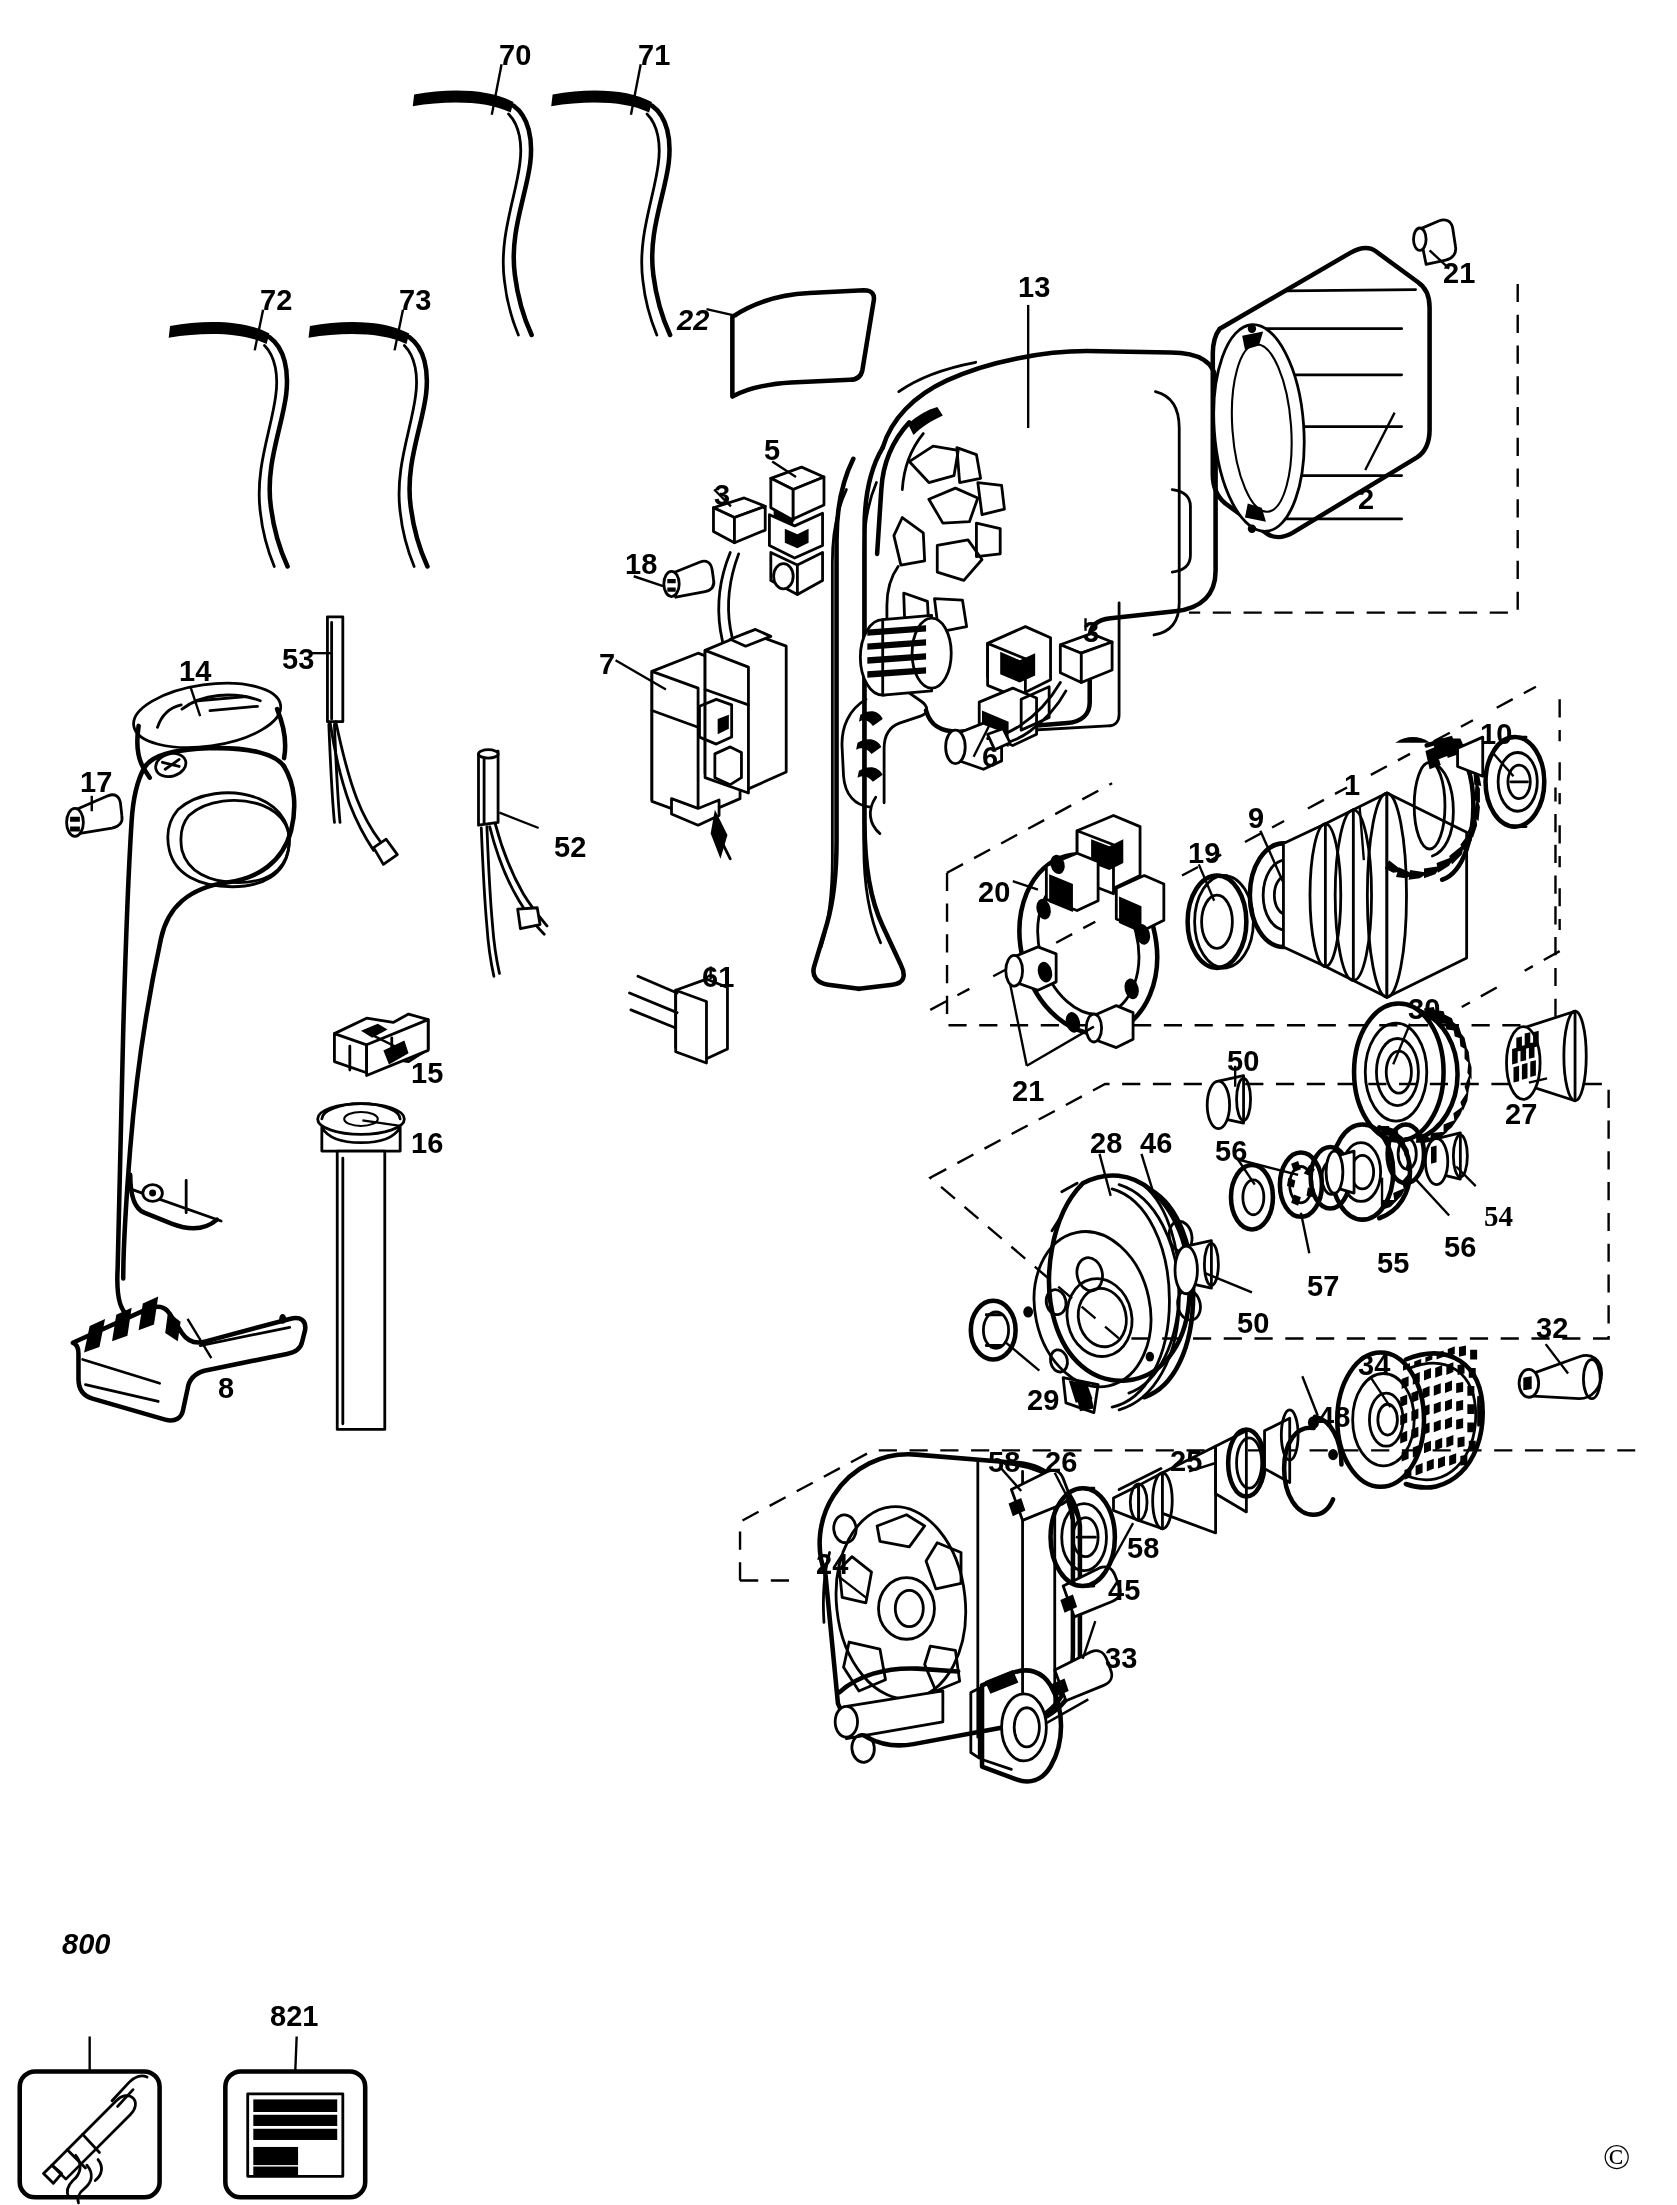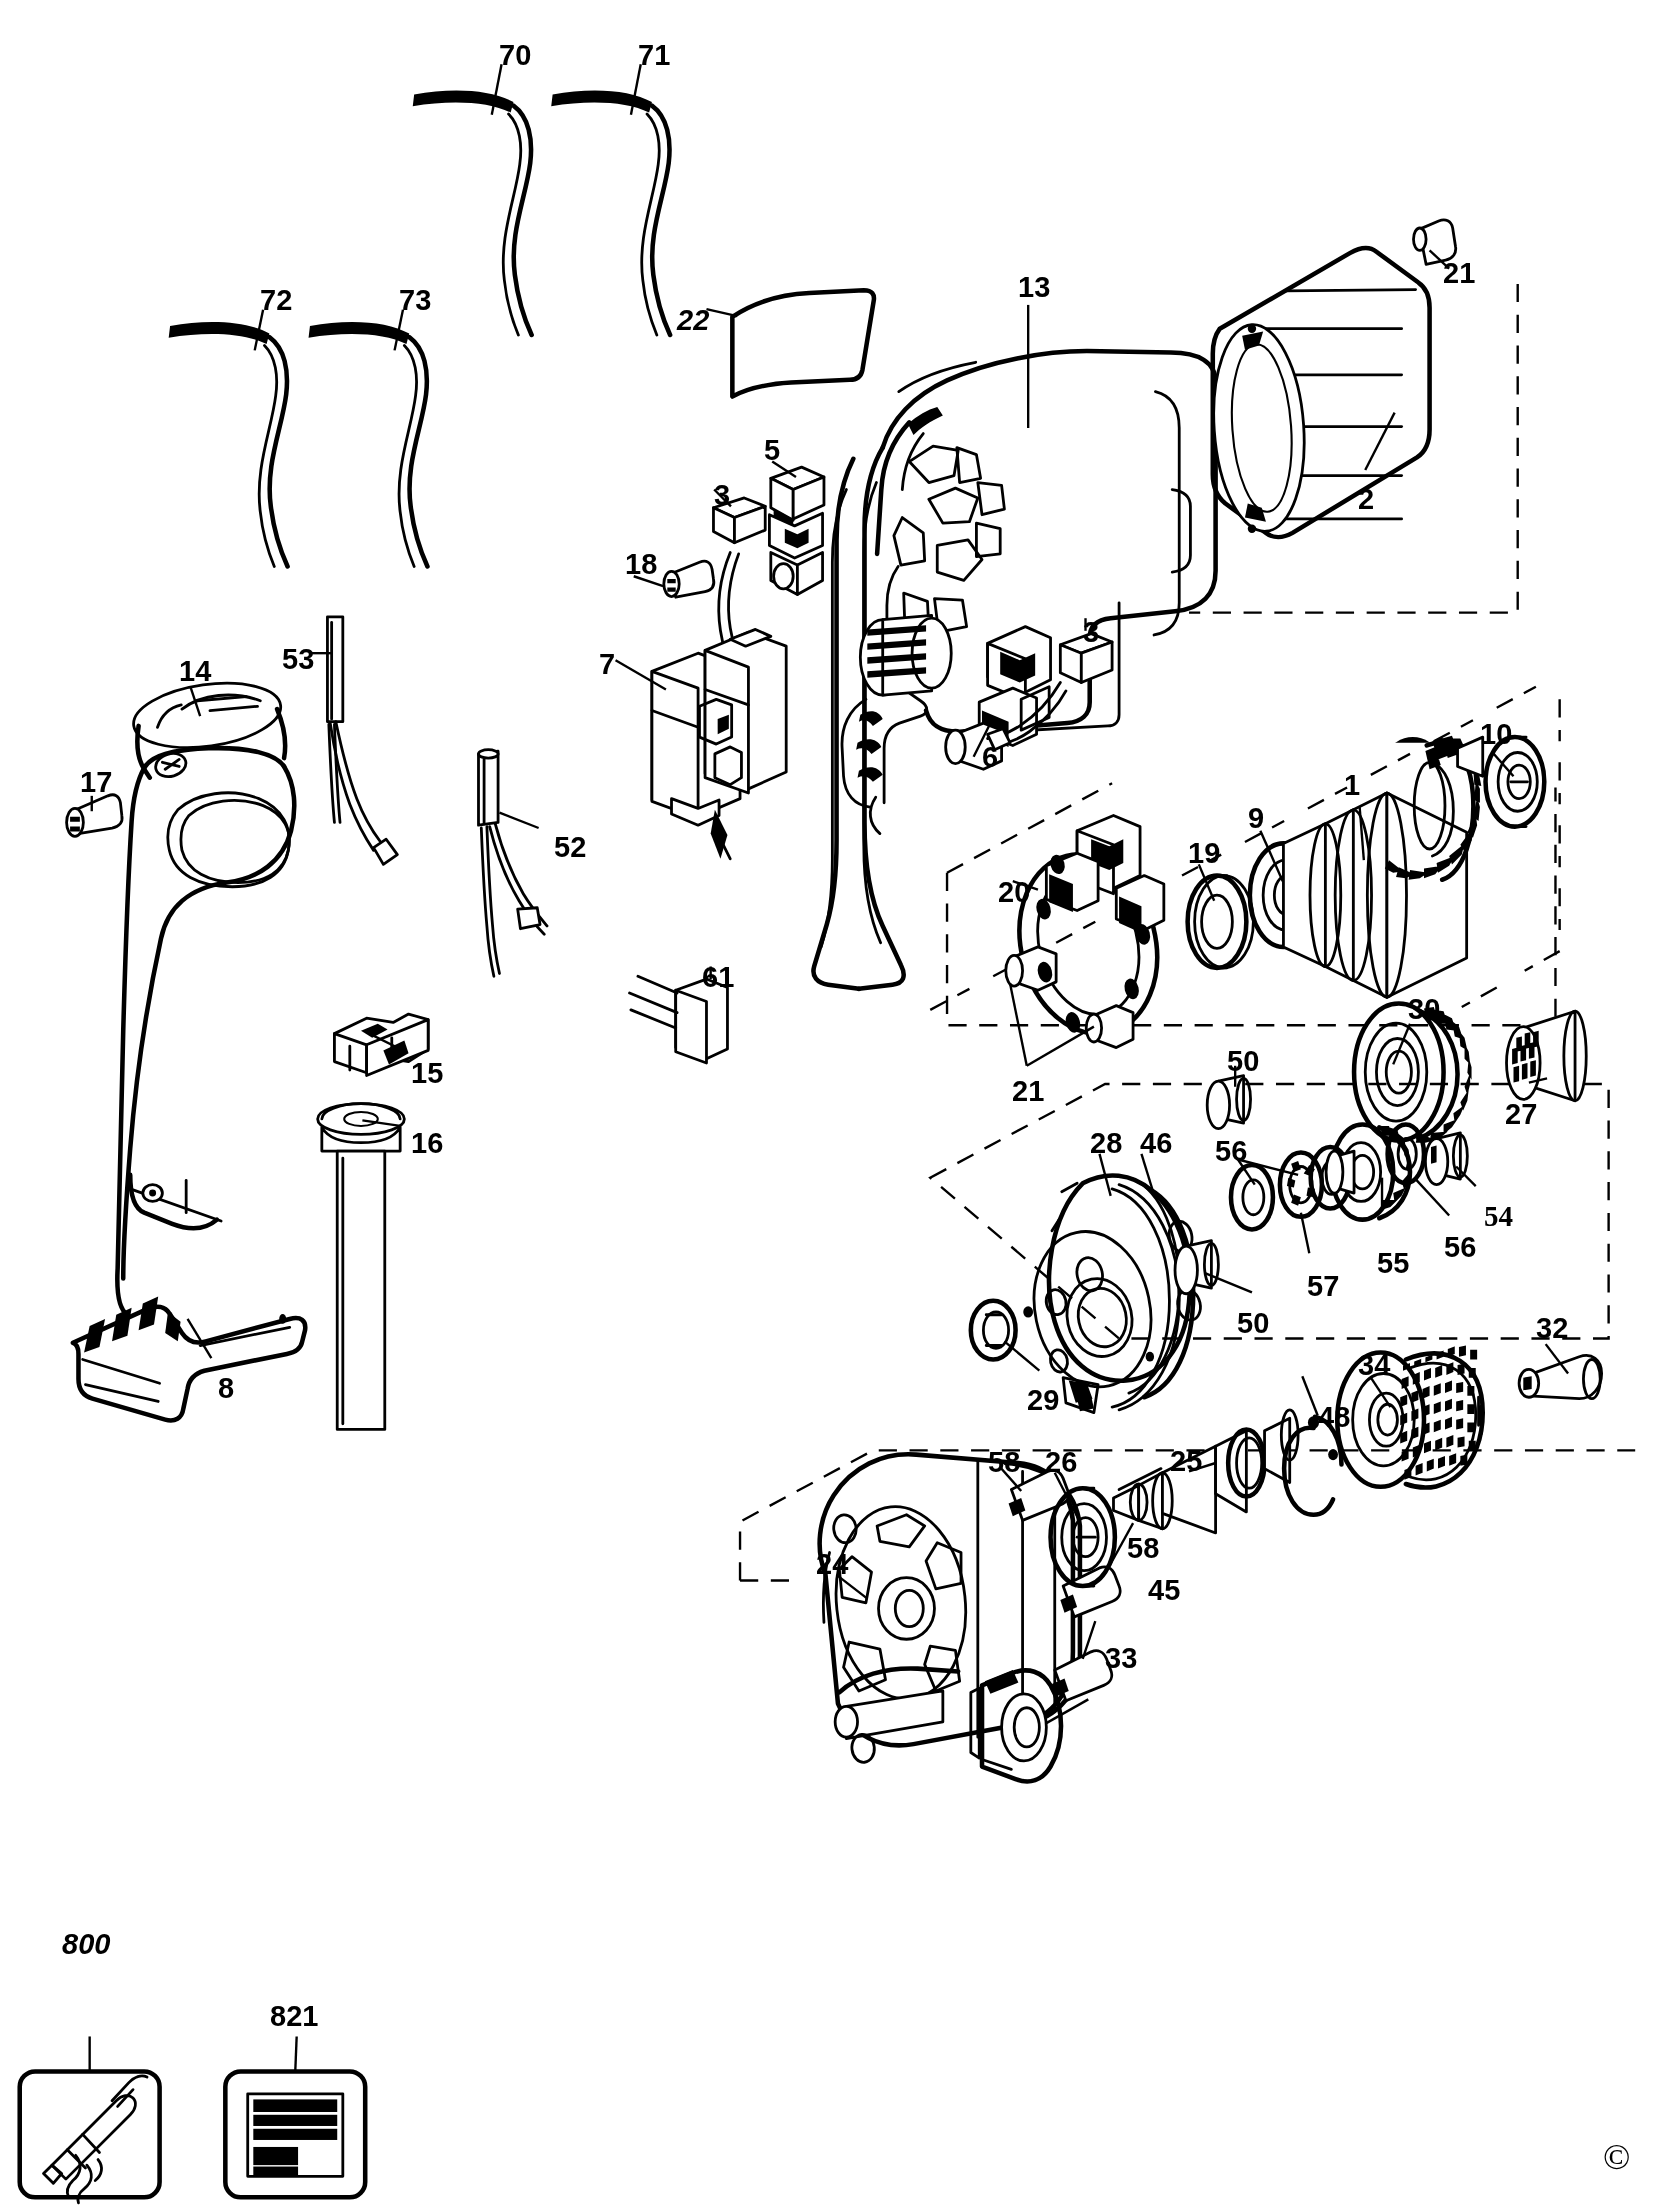--- a/index.html
+++ b/index.html
@@ -724,21 +724,21 @@
   <div class="lbl" style="left:764px; top:436px;">5</div>
   <div class="lbl" style="left:714px; top:481px;">3</div>
   <div class="lbl" style="left:625px;  top:550px;">18</div>
   <div class="lbl" style="left:179px;  top:657px;">14</div>
   <div class="lbl" style="left:282px;  top:645px;">53</div>
   <div class="lbl" style="left:80px;  top:768px;">17</div>
   <div class="lbl" style="left:599px;  top:650px;">7</div>
   <div class="lbl" style="left:554px;  top:833px;">52</div>
   <div class="lbl" style="left:1083px; top:618px;">3</div>
   <div class="lbl" style="left:982px; top:743px;">6</div>
-  <div class="lbl" style="left:978px; top:878px;margin-left:20px;">20</div>
+  <div class="lbl" style="left:978px; top:878px;">20</div>
   <div class="lbl" style="left:1188px; top:839px;">19</div>
   <div class="lbl" style="left:1248px; top:804px;">9</div>
   <div class="lbl" style="left:1344px; top:771px;">1</div>
   <div class="lbl" style="left:1480px; top:720px;">10</div>
   <div class="lbl" style="left:1012px; top:1077px;">21</div>
   <div class="lbl" style="left:702px; top:963px;">61</div>
   <div class="lbl" style="left:411px;  top:1059px;">15</div>
   <div class="lbl" style="left:411px;  top:1129px;">16</div>
   <div class="lbl" style="left:218px;  top:1374px;">8</div>
   <div class="lbl" style="left:1408px; top:995px;">30</div>
@@ -753,21 +753,21 @@
   <div class="lbl" style="left:1307px; top:1272px;">57</div>
   <div class="lbl" style="left:1237px; top:1309px;">50</div>
   <div class="lbl" style="left:1027px; top:1386px;">29</div>
   <div class="lbl" style="left:1536px; top:1314px;">32</div>
   <div class="lbl" style="left:1358px; top:1351px;">34</div>
   <div class="lbl" style="left:1318px; top:1403px;">48</div>
   <div class="lbl" style="left:1170px; top:1447px;">25</div>
   <div class="lbl" style="left:1045px; top:1448px;">26</div>
   <div class="lbl" style="left:988px; top:1448px;">58</div>
   <div class="lbl" style="left:1127px; top:1534px;">58</div>
-  <div class="lbl" style="left:1148px; top:1576px;text-align:right;">45</div>
+  <div class="lbl" style="left:1108px; top:1576px;text-align:right;">45</div>
   <div class="lbl" style="left:816px; top:1550px;">24</div>
   <div class="lbl" style="left:1105px; top:1644px;">33</div>
   <div class="lbl" style="left:62px;  top:1930px;font-style:italic;">800</div>
   <div class="lbl" style="left:270px; top:2002px;">821</div>
 
   <div class="cmark" style="left:1603px; top:2139px;">©</div>
 </div>
 
 
 </body></html>

